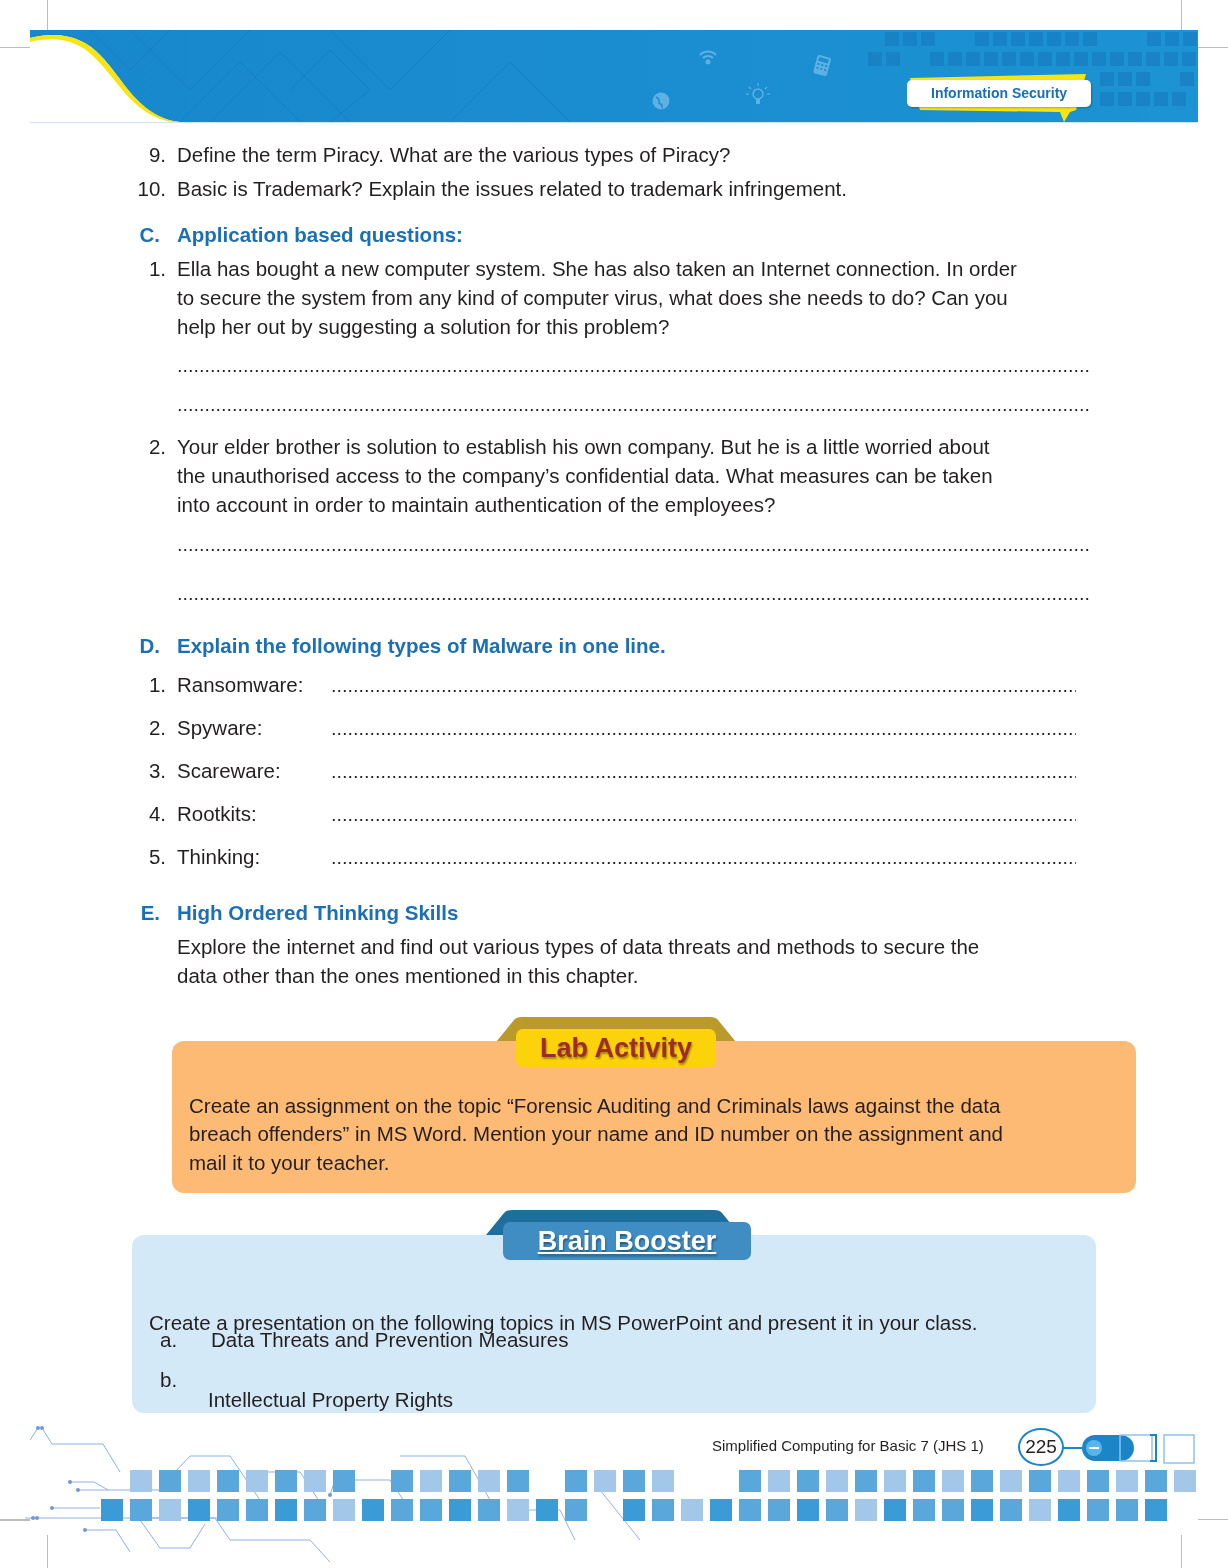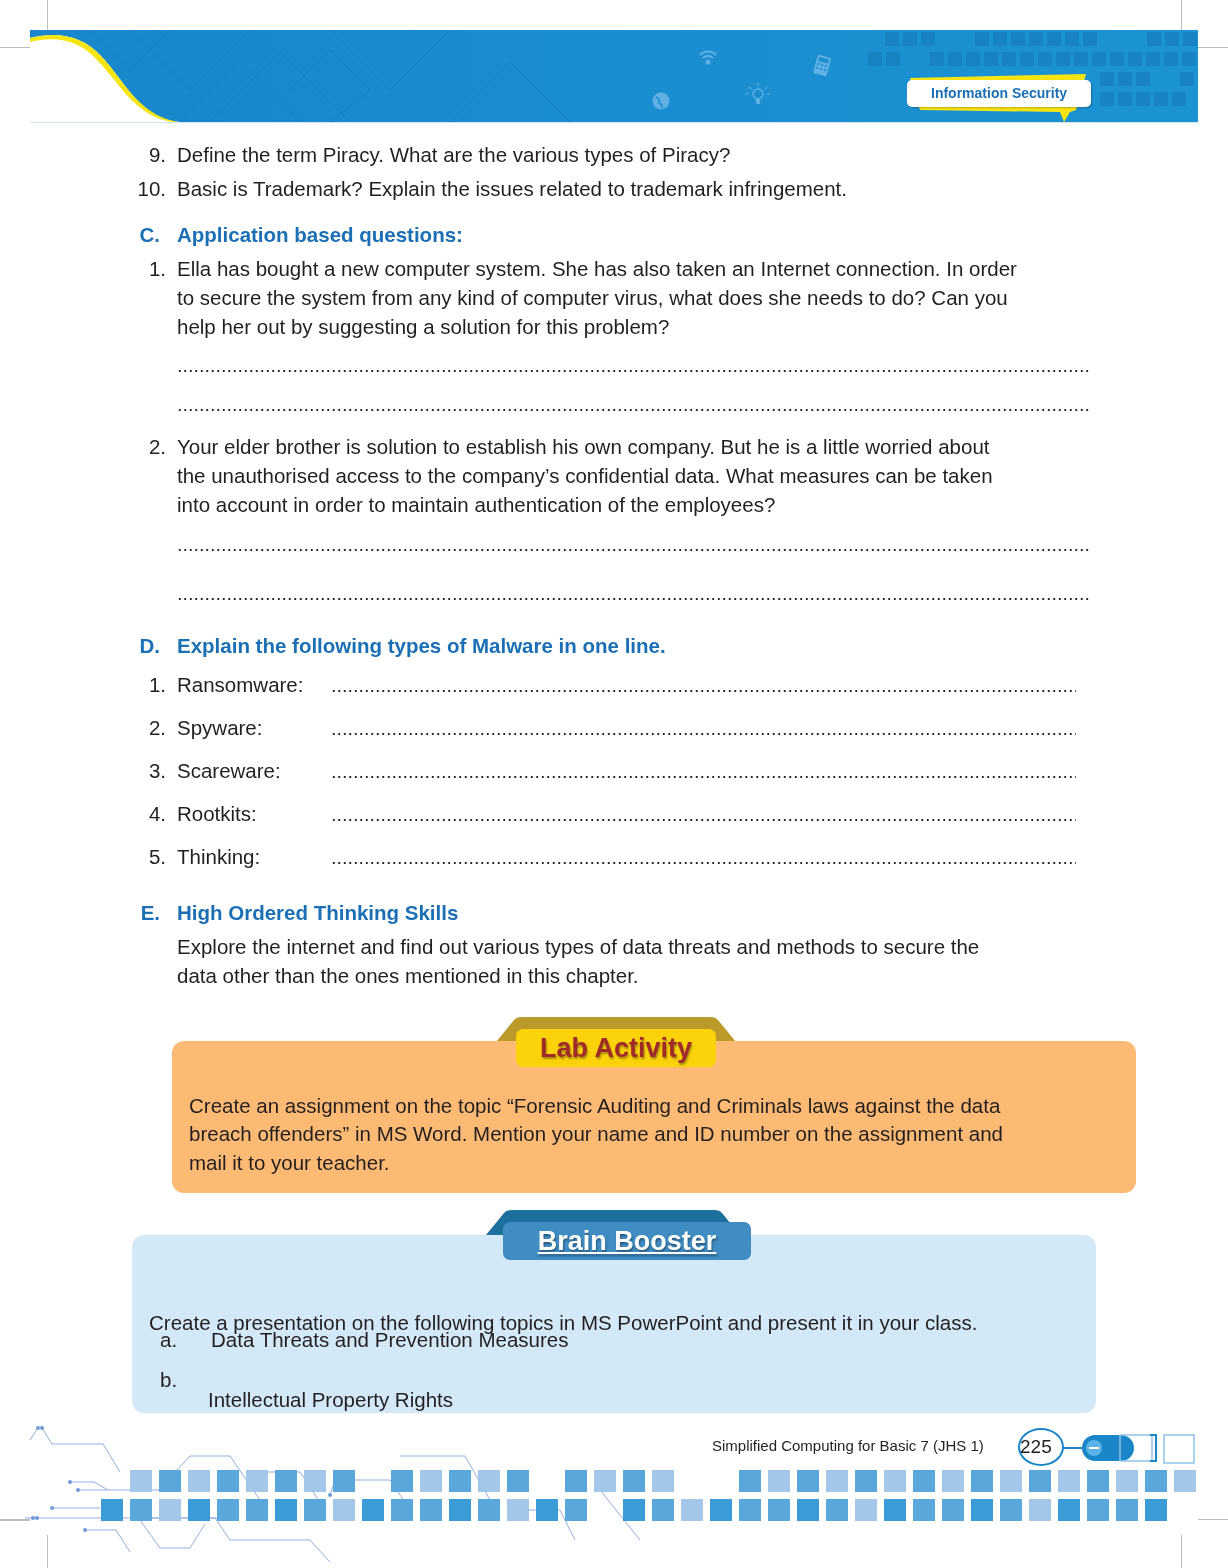--- a/index.html
+++ b/index.html
@@ -49,21 +49,21 @@
   }
   .lab-pill { left: 516px; top: 1029px; width: 200px; background: #fcd20a; color: #9e2a2b; text-shadow: 1px 2px 2px rgba(0,0,0,0.35); }
   .brain-pill { left: 503px; top: 1222px; width: 248px; background: #3f8dc3; color: #ffffff; text-shadow: 1px 2px 2px rgba(0,0,0,0.35); text-decoration: underline; }
   .pill-wing { position: absolute; }
 
   
   .footer-title { position: absolute; left: 712px; top: 1437px; font-size: 15px; color: #231f20; }
   .page-num {
     position: absolute; left: 1018px; top: 1428px; width: 46px; height: 38px;
     border: 2px solid #1a86c8; border-radius: 50%; background: #fff;
-    font-size: 19px; line-height: 34px; color: #231f20;
+    font-size: 19px; line-height: 34px; text-align: center; color: #231f20;
   }
   .footer-deco { position: absolute; left: 0; top: 1420px; }
 </style>
 </head>
 <body>
 
 <div class="crop" style="left:47px;top:0;width:1px;height:32px;"></div>
 <div class="crop" style="left:0;top:47px;width:30px;height:1px;"></div>
 <div class="crop" style="left:1181px;top:0;width:1px;height:32px;"></div>
 <div class="crop" style="left:1198px;top:47px;width:30px;height:1px;"></div>

